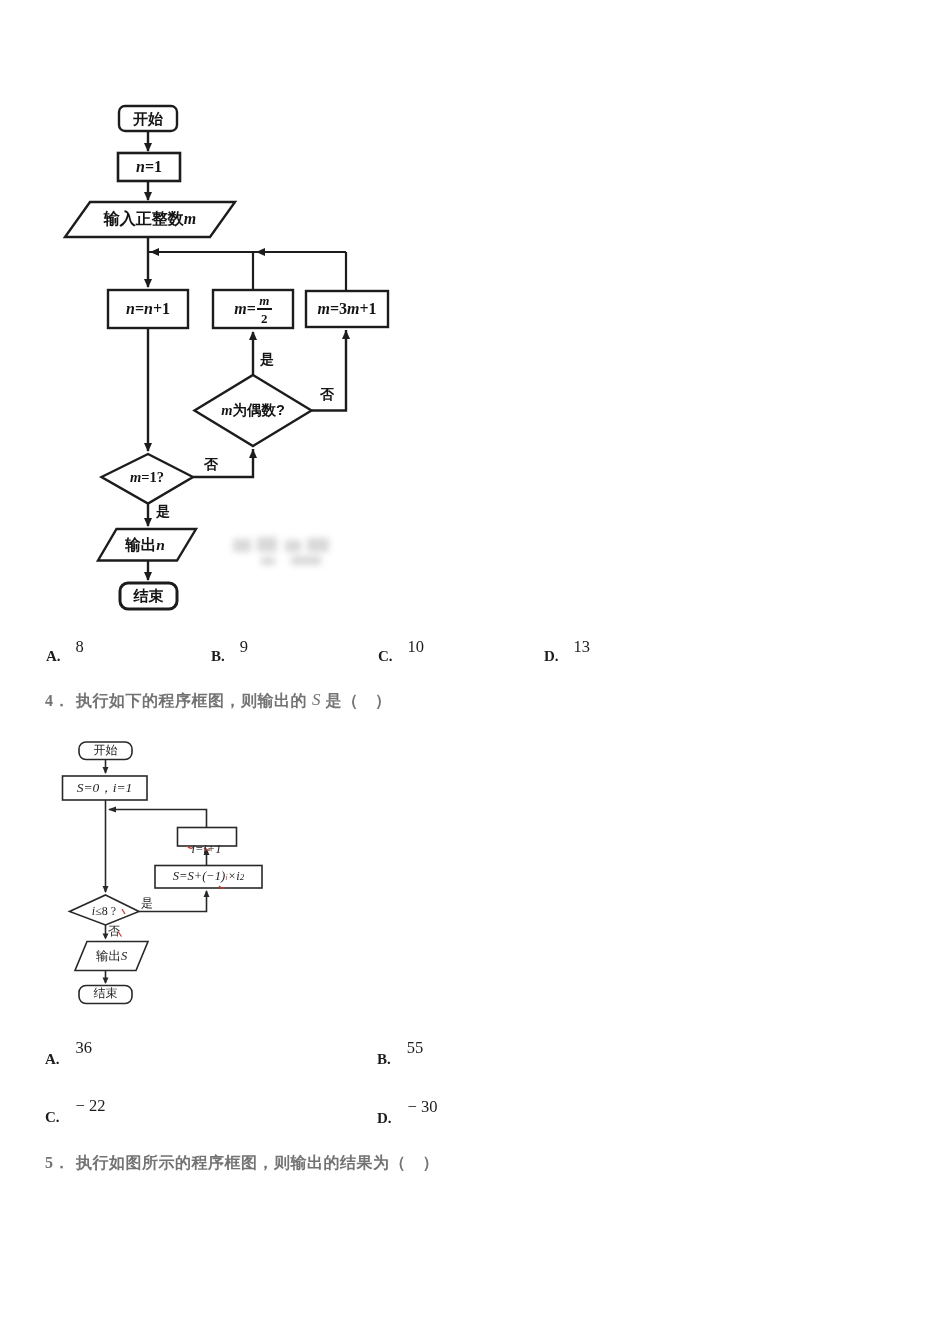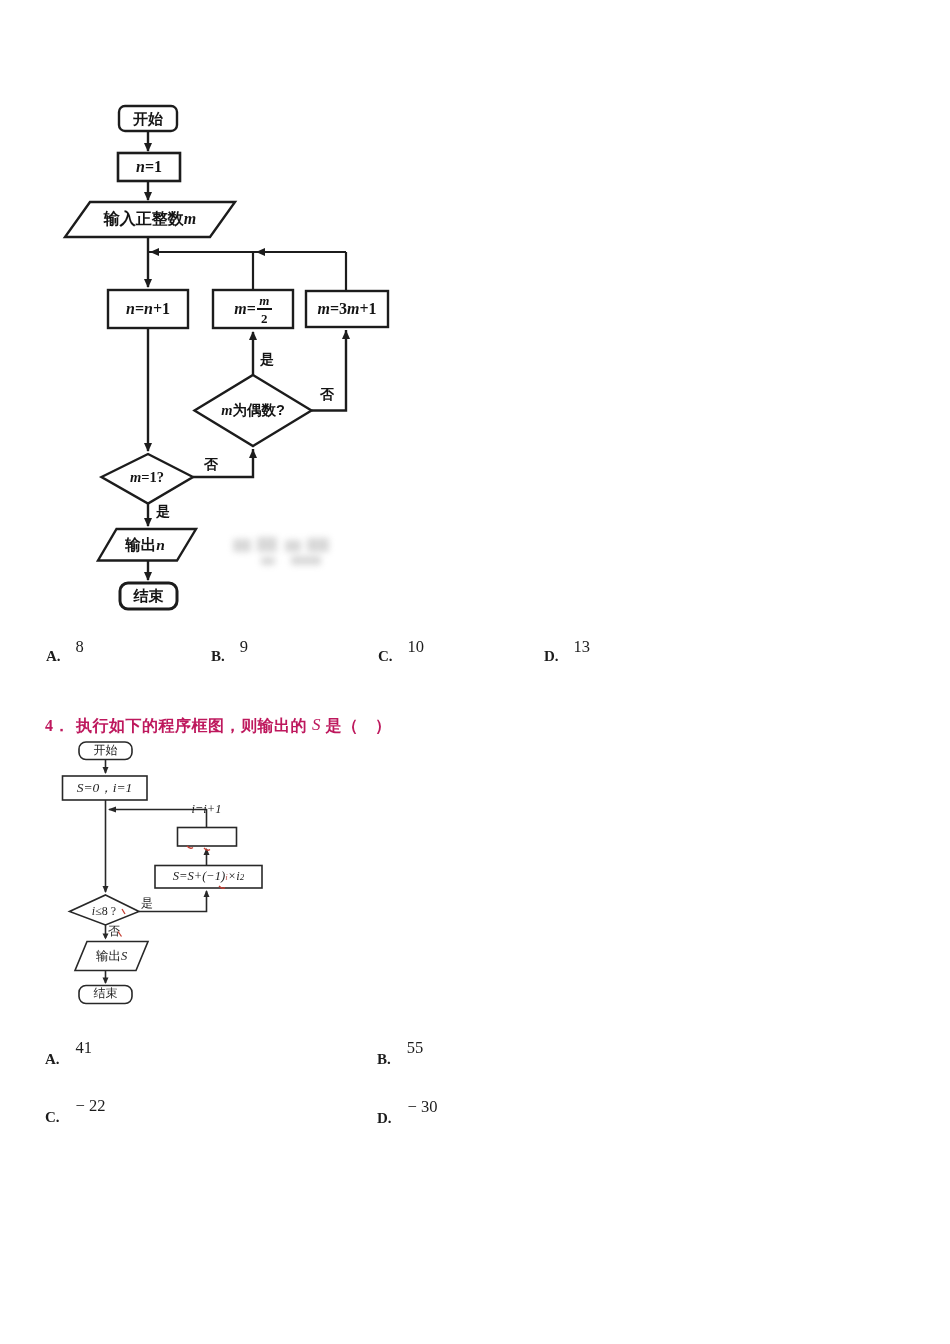--- a/index.html
+++ b/index.html
@@ -13,22 +13,22 @@
   .serif{font-family:"Liberation Serif",serif;}
   .it{font-style:italic;}
   .frac{display:inline-flex;flex-direction:column;align-items:center;line-height:1;
         font-size:13px;margin-left:1px;}
   .frac .bar{width:15px;height:2px;background:#141414;margin:1.5px 0;}
   
   .fc2{font-weight:400;color:#222;}
   .fc2 sup{font-size:9px;line-height:0;}
   .redink{color:#b8524a;}
   
-  .qline{position:absolute;font-weight:700;font-size:16px;color:#be185d;
-         white-space:nowrap;letter-spacing:0.5px;margin-top:25px;}
+  .qline{position:absolute;font-weight:700;font-size:16px;color:#737373;
+         white-space:nowrap;letter-spacing:0.5px;}
   .qnum{font-family:"Liberation Serif",serif;font-weight:700;margin-right:6px;}
   .qvar{font-family:"Liberation Serif",serif;font-style:italic;font-weight:400;
         font-size:17px;position:relative;top:-1px;letter-spacing:0;}
   
   .opt{position:absolute;display:flex;align-items:flex-start;}
   .opt .letter{font-family:"Liberation Serif",serif;font-weight:700;font-size:15px;}
   .opt .val{font-family:"Liberation Serif",serif;font-weight:400;font-size:16.5px;}
   .optA .letter{margin-top:11px;} .optA .val{margin-left:15px;}
   .optB .letter{margin-top:13px;} .optB .val{margin-left:16px;}
   
@@ -222,21 +222,21 @@
   </div>
 
   <div class="lb fc2" style="left:79px;top:742px;width:53px;height:17px;font-size:12px;">
       <span>开始</span>
     </div>
 
   <div class="lb fc2 serif it" style="left:62px;top:776px;width:85px;height:24px;font-size:13.5px;">
       <span>S=0，i=1</span>
     </div>
 
-  <div class="lb fc2 serif it" style="left:177px;top:800px;width:59px;height:19px;font-size:12.5px;">
+  <div class="lb fc2 serif it" style="left:177px;top:840px;width:59px;height:19px;font-size:12.5px;">
       <span>i=i+1</span>
     </div>
 
   <div class="lb fc2 serif it" style="left:155px;top:865px;width:107px;height:23px;font-size:12.5px;">
     <span>S=S+(−1)</span>
       <sup class="redink">i</sup>
       <span>×i</span>
       <sup>2</sup>
   </div>
 
@@ -256,29 +256,32 @@
 
   <div class="lb fc2" style="left:140px;top:897px;width:14px;height:14px;font-size:12px;">
       <span>是</span>
     </div>
   <div class="lb fc2" style="left:107px;top:925px;width:14px;height:14px;font-size:12px;">
       <span>否</span>
     </div>
 
   <div class="opt optB" style="left:45px;top:1038px;">
     <span class="letter">A.</span>
-    <span class="val">41</span>
+    <span class="val">36</span>
   </div>
   <div class="opt optB" style="left:377px;top:1038px;">
     <span class="letter">B.</span>
     <span class="val">55</span>
   </div>
   <div class="opt optB" style="left:45px;top:1096px;">
     <span class="letter">C.</span>
     <span class="val">− 22</span>
   </div>
   <div class="opt optB" style="left:377px;top:1097px;">
     <span class="letter">D.</span>
     <span class="val">− 30</span>
   </div>
 
+  <div class="qline" style="left:45px;top:1153px;">
+    <span class="qnum">5．</span><span>执行如图所示的程序框图，则输出的结果为（　）</span>
+  </div>
 
 </div>
 
 </body></html>

